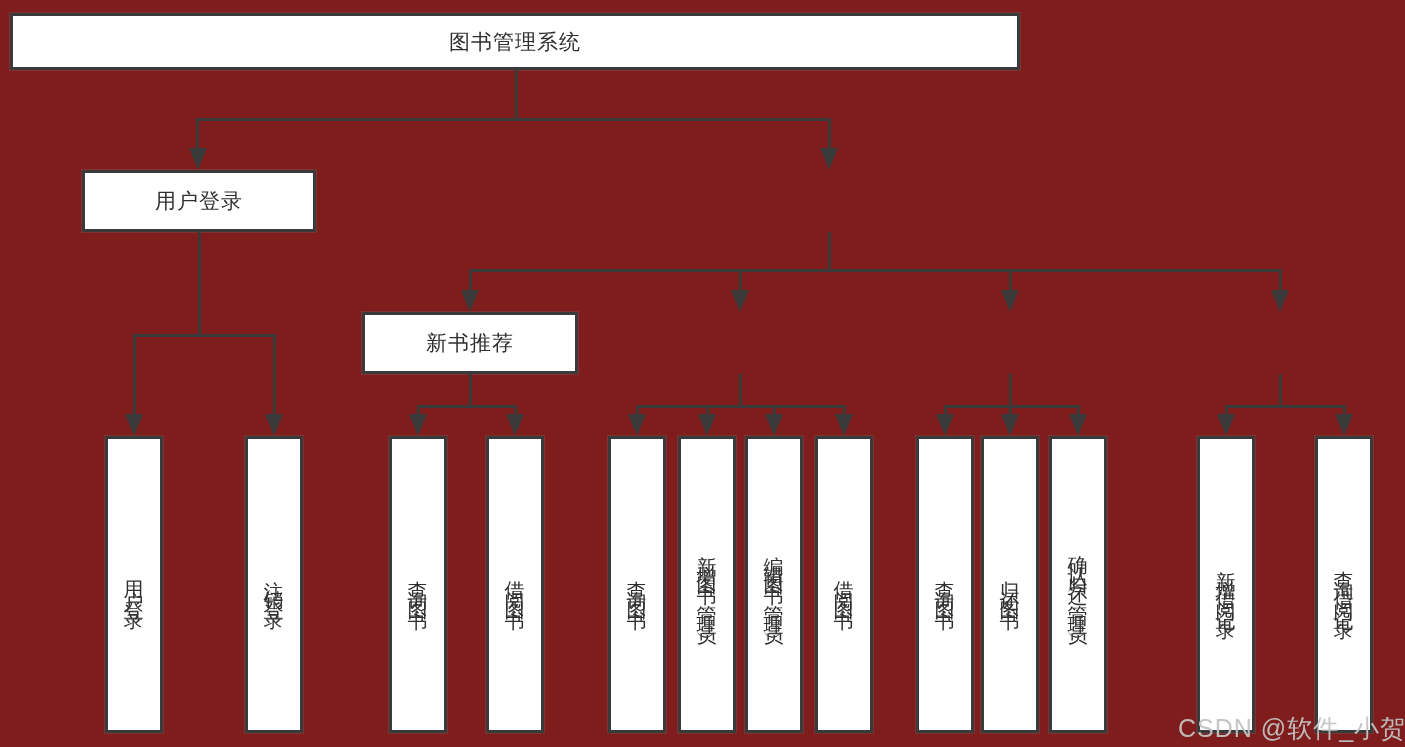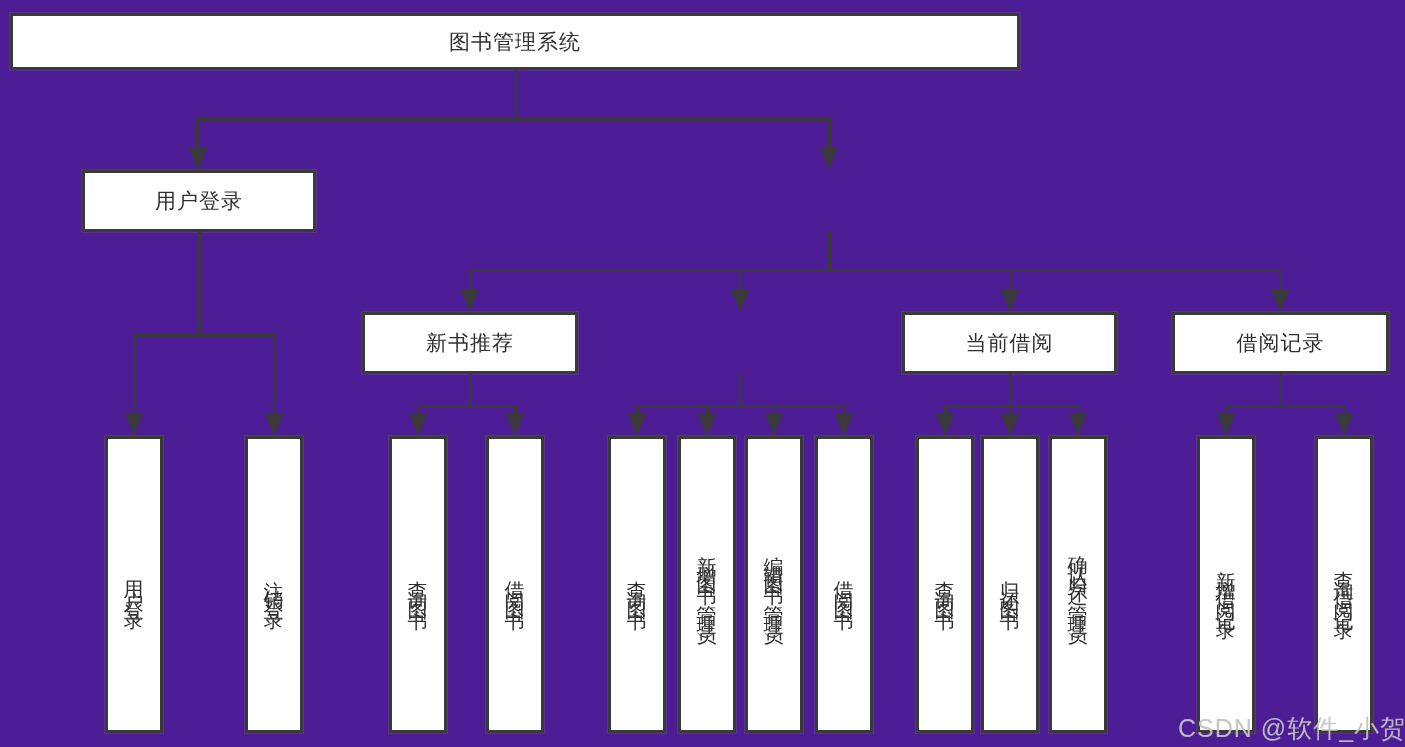--- a/index.html
+++ b/index.html
@@ -1,20 +1,20 @@
 <!DOCTYPE html>
 <html><head>
 <meta charset="utf-8">
 <style>
   * { margin:0; padding:0; box-sizing:border-box; }
   html,body { background:#ffffff; }
   .stage {
     position:relative;
     width:1405px; height:747px;
-    background:#4c1d95;
+    background:#7f1d1d;
     font-family:"Liberation Sans","DejaVu Sans",sans-serif;
     overflow:hidden;
   }
   .node {
     position:absolute;
     background:#ffffff;
     border:3px solid #3a3a3a;
     display:flex; align-items:center; justify-content:center;
     color:#2f2f2f;
     box-shadow:0 0 0 1px rgba(120,120,120,0.25);
@@ -81,26 +81,20 @@
   <div class="arrow" style="left:461px;  top:290px;"></div>
   <div class="line vline" style="left:739px;  top:269px; height:23px;"></div>
   <div class="arrow" style="left:731px;  top:290px;"></div>
   <div class="line vline" style="left:1009px; top:269px; height:23px;"></div>
   <div class="arrow" style="left:1001px; top:290px;"></div>
   <div class="line vline" style="left:1279px; top:269px; height:23px;"></div>
   <div class="arrow" style="left:1271px; top:290px;"></div>
 
   <div class="node h-box" style="left:362px; top:312px; width:216px; height:62px;">
     <span>新书推荐</span>
-  </div>
-  <div class="node h-box" style="left:902px; top:312px; width:215px; height:62px;">
-    <span>当前借阅</span>
-  </div>
-  <div class="node h-box" style="left:1172px; top:312px; width:217px; height:62px;">
-    <span>借阅记录</span>
   </div>
 
   <div class="line vline" style="left:469px; top:374px; height:33px;"></div>
   <div class="line hline" style="left:417px; top:405px; width:100px;"></div>
   <div class="line vline" style="left:417px; top:405px; height:10px;"></div>
   <div class="arrow" style="left:409px; top:414px;"></div>
   <div class="line vline" style="left:514px; top:405px; height:10px;"></div>
   <div class="arrow" style="left:506px; top:414px;"></div>
 
   <div class="line vline" style="left:739px; top:374px; height:33px;"></div>

